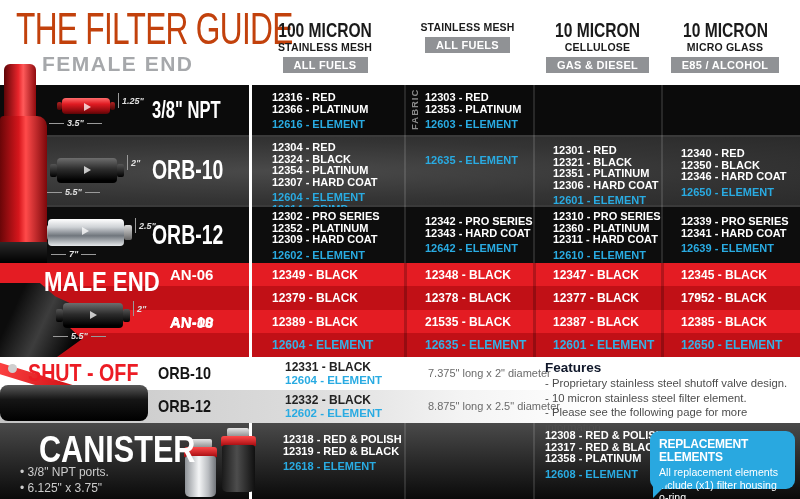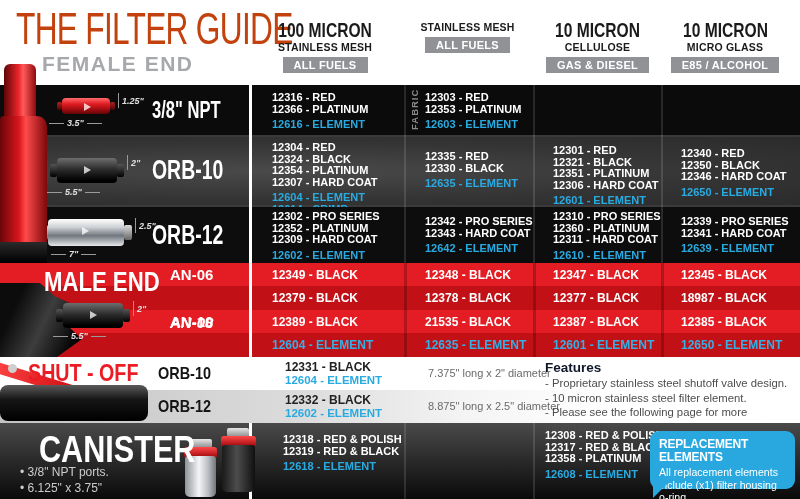--- a/index.html
+++ b/index.html
@@ -184,22 +184,20 @@
     <div class="rlabel rl2"><span class="condL">ORB-10</span></div>
     <div class="cell cc1" style="top:5px;">
       <div class="parts">12304 - RED
 12324 - BLACK
 12354 - PLATINUM
 12307 - HARD COAT</div>
       <div class="elems">12604 - ELEMENT
 12614 - CRIMP ELEMENT</div>
     </div>
     <div class="cell cc2" style="top:14px;">
-      <div class="parts">12335 - RED
-12330 - BLACK</div>
       <div class="elems">12635 - ELEMENT</div>
     </div>
     <div class="cell cc3" style="top:8px;">
       <div class="parts">12301 - RED
 12321 - BLACK
 12351 - PLATINUM
 12306 - HARD COAT</div>
       <div class="elems">12601 - ELEMENT</div>
     </div>
     <div class="cell cc4" style="top:11px;">
@@ -301,21 +299,21 @@
     <div class="mcell cc1" style="top:23px;height:24px;">
         <div class="mv">12379 - BLACK</div>
       </div>
     <div class="mcell cc2" style="top:23px;height:24px;">
         <div class="mv">12378 - BLACK</div>
       </div>
     <div class="mcell cc3" style="top:23px;height:24px;">
         <div class="mv">12377 - BLACK</div>
       </div>
     <div class="mcell cc4" style="top:23px;height:24px;">
-        <div class="mv">18987 - BLACK</div>
+        <div class="mv">17952 - BLACK</div>
       </div>
 
     <div class="mcell cc1" style="top:47px;height:23px;">
         <div class="mv">12389 - BLACK</div>
       </div>
     <div class="mcell cc2" style="top:47px;height:23px;">
         <div class="mv">21535 - BLACK</div>
       </div>
     <div class="mcell cc3" style="top:47px;height:23px;">
         <div class="mv">12387 - BLACK</div>

